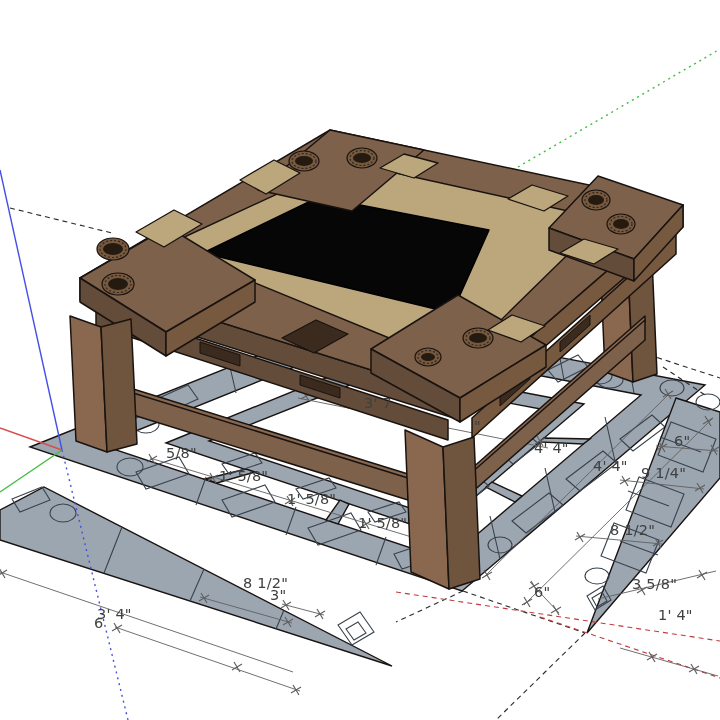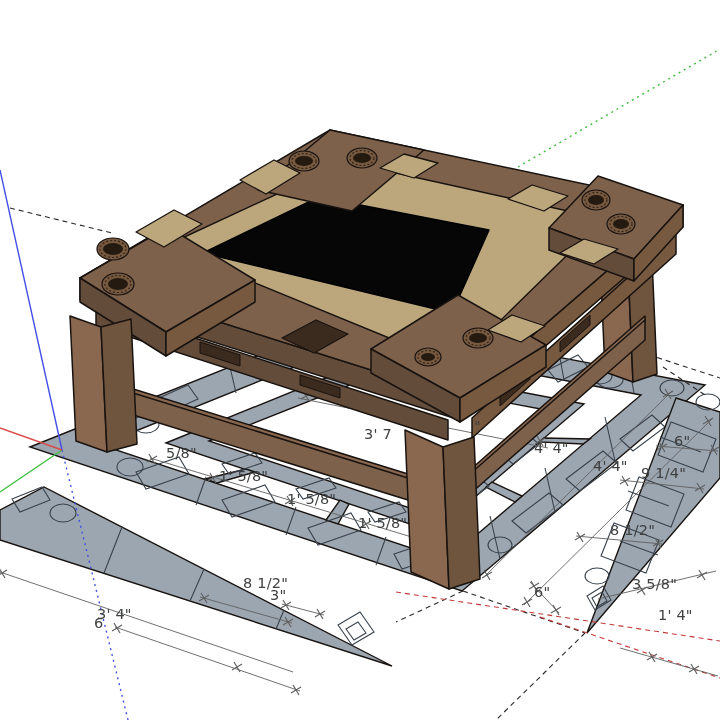--- a/index.html
+++ b/index.html
@@ -260,21 +260,21 @@
     <path stroke="var(--y_axis_green)" stroke-dasharray="2,4" d="M518,167 L720,49"></path>
     <path stroke="var(--x_axis_red)" d="M62,450 L0,428"></path>
   </g>
 </svg>
 
 <div id="dim-layer">
       <span class="dim" style="left: 166px; top: 446px;">5/8"</span>
       <span class="dim" style="left: 219px; top: 469px;">1' 5/8"</span>
       <span class="dim" style="left: 287px; top: 492px;">1' 5/8"</span>
       <span class="dim" style="left: 358px; top: 516px;">1' 5/8"</span>
-      <span class="dim" style="left: 364px; top: 396px; margin-top: 31px;">3' 7</span>
+      <span class="dim" style="left: 364px; top: 396px;">3' 7</span>
       <span class="dim" style="left: 474px; top: 419px;">"</span>
       <span class="dim" style="left: 534px; top: 441px;">4' 4"</span>
       <span class="dim" style="left: 593px; top: 459px;">4' 4"</span>
       <span class="dim" style="left: 674px; top: 434px;">6"</span>
       <span class="dim" style="left: 641px; top: 466px;">9 1/4"</span>
       <span class="dim" style="left: 610px; top: 523px;">8 1/2"</span>
       <span class="dim" style="left: 632px; top: 577px;">3 5/8"</span>
       <span class="dim" style="left: 534px; top: 585px;">6"</span>
       <span class="dim" style="left: 658px; top: 608px;">1' 4"</span>
       <span class="dim" style="left: 243px; top: 576px;">8 1/2"</span>

